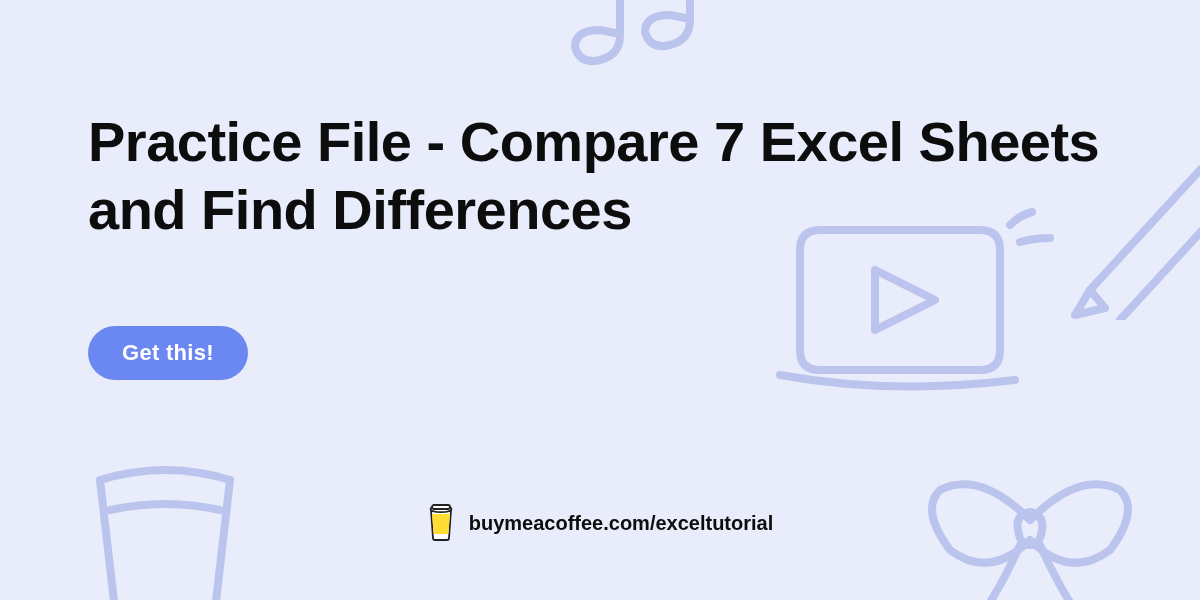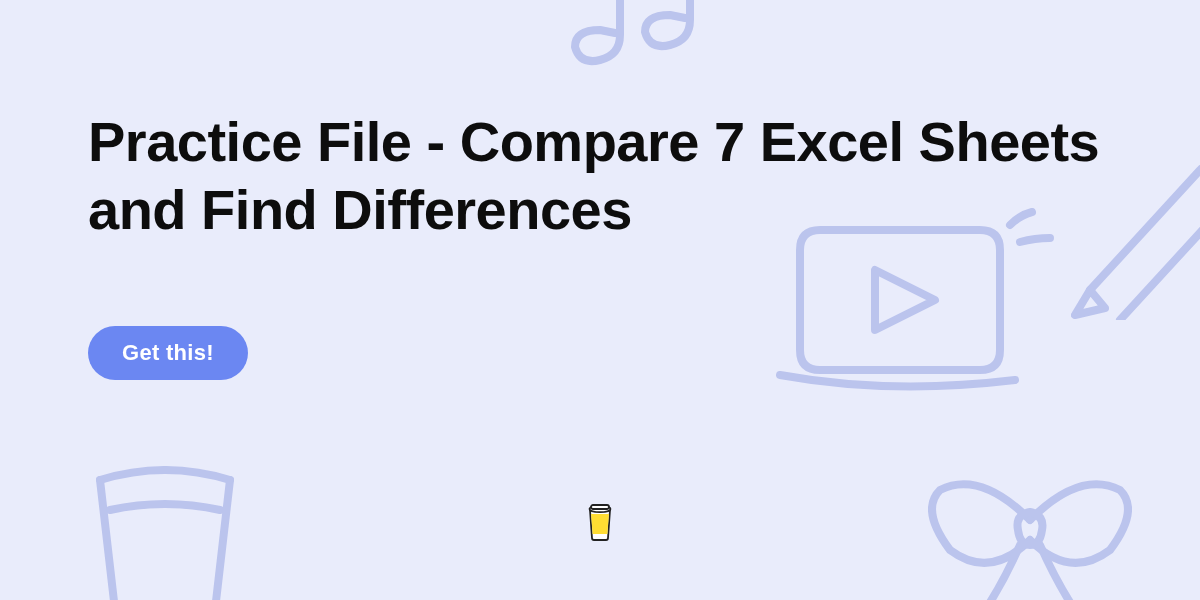--- a/index.html
+++ b/index.html
@@ -104,13 +104,14 @@
   <span>Get this!</span>
 </button>
 
 <div class="footer">
   <svg class="cup-icon" viewBox="0 0 28 38">
     <path d="M4 6 L24 6 L22 34 Q22 36 20 36 L8 36 Q6 36 6 34 Z" fill="#fff" stroke="#222" stroke-width="1.8"></path>
     <path d="M5 10 L23 10 L21.4 30 L6.6 30 Z" fill="#FFDD33"></path>
     <ellipse cx="14" cy="5" rx="10.5" ry="3.2" fill="#fff" stroke="#222" stroke-width="1.8"></ellipse>
     <rect x="5" y="1" width="18" height="4" rx="2" fill="#fff" stroke="#222" stroke-width="1.8"></rect>
   </svg>
+  <span class="footer-text">buymeacoffee.com/exceltutorial</span>
 </div>
 
 </body></html>

